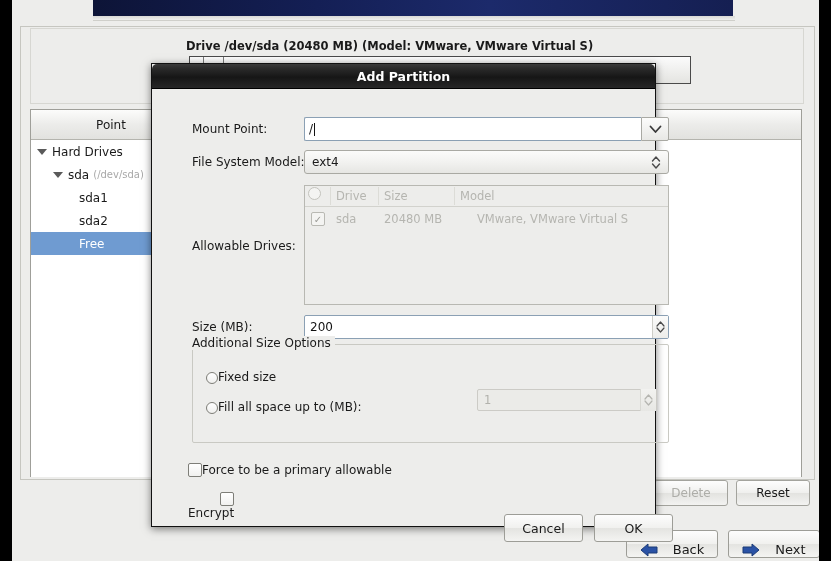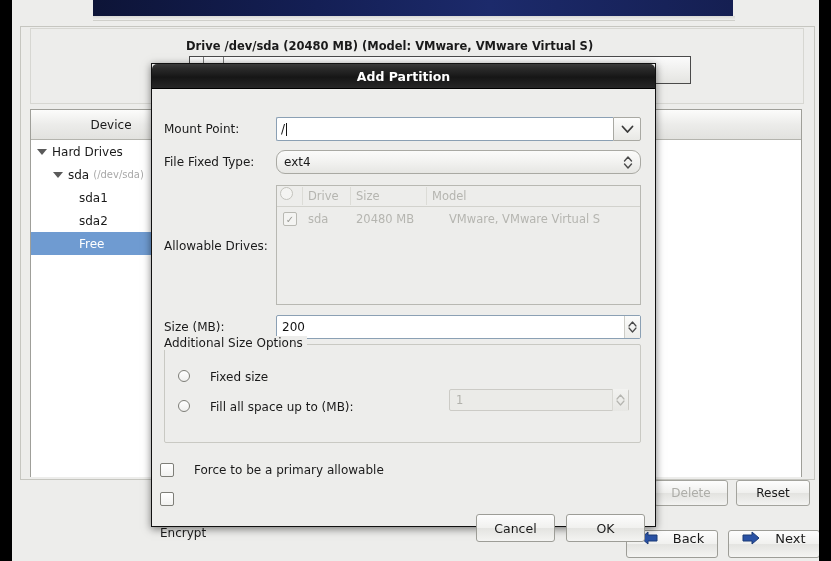--- a/index.html
+++ b/index.html
@@ -175,21 +175,21 @@
     left: 8px; top: 530px;
     width: 793px; height: 31px;
   }
   .nav-btn {
     position: absolute; top: 0;
     height: 28px; width: 92px;
     background: linear-gradient(180deg,#fdfdfd 0%, #f1f1ef 48%, #e4e4e1 52%, #f4f4f2 100%);
     border: 1px solid #9d9d97;
     border-radius: 3px;
     font-size: 13px; color: #1a1a1a;
-    display: flex; align-items: flex-start; justify-content: center;
+    display: flex; align-items: flex-end; justify-content: center;
     gap: 15px;
     box-sizing: border-box;
   }
   .arrow-svg { display:block; }
 
   
   #dialog {
     position: absolute;
     left: 151px; top: 63px;
     width: 505px; height: 464px;
@@ -206,20 +206,21 @@
     color: #ffffff;
     font-size: 12.5px;
     font-weight: bold;
     display: flex; align-items: center; justify-content: center;
     border-bottom: 1px solid #000;
   }
   #dlg-body {
     position: relative;
     padding: 16px;
     height: 438px;
+    margin-left: 28px;
   }
 
   .fld-label {
     position: absolute;
     font-size: 12px;
     color: #1a1a1a;
     white-space: nowrap;
   }
 
   
@@ -258,21 +259,21 @@
     box-sizing: border-box;
   }
 
   
   #fs-wrap {
     position: absolute;
     left: 124px; top: 61px;
     width: 365px; height: 24px;
     background: linear-gradient(180deg,#fbfbfa 0%, #f2f2f0 50%, #e6e6e3 100%);
     border: 1px solid #a9a9a3;
-    border-radius: 9px;
+    border-radius: 3px;
     display: flex; align-items: center;
     box-sizing: border-box;
   }
   #fs-value { flex: 1; font-size: 12px; color: #1a1a1a; padding-left: 7px; }
   #fs-arrows { width: 24px; display: flex; align-items: center; justify-content: center; }
 
   
   #drives-list {
     position: absolute;
     left: 124px; top: 96px;
@@ -358,24 +359,24 @@
     position: absolute;
     left: 8px; top: 247px;
     background: #ededeb;
     padding: 0 4px;
     font-size: 12px;
     color: #1a1a1a;
   }
   .opt-row {
     position: absolute;
     display: flex;
-    align-items: flex-start;
-    font-size: 12px;
-    color: #1a1a1a;
-    gap: 20px;
+    align-items: flex-end;
+    font-size: 12px;
+    color: #1a1a1a;
+    gap: 0;
   }
   .radio {
     width: 12px; height: 12px;
     border: 1px solid #7e7e78;
     border-radius: 50%;
     background: linear-gradient(180deg,#ffffff,#f0f0ee);
     display: inline-flex; align-items: center; justify-content: center;
     box-sizing: border-box;
     flex: 0 0 auto;
   }
@@ -433,21 +434,21 @@
         <div id="drive-label">Drive /dev/sda (20480 MB) (Model: VMware, VMware Virtual S)</div>
         <div id="drive-bar">
           <div class="bar-seg" style="left:0px;width:14px;"></div>
           <div class="bar-seg" style="left:14px;width:20px;"></div>
           <div class="bar-seg" style="left:34px;width:466px;border-right:none;"></div>
         </div>
       </div>
 
       <div id="tree-panel">
         <div id="tree-header">
-          <div class="th-device">Device</div>
+          <div class="th-device">Point</div>
           <div class="th-col" style="width:200px;">File System Type</div>
           <div class="th-col" style="flex:1;border-right:none;"></div>
         </div>
         <div id="tree-body">
           <div id="tree-left">
 
             <div class="tree-row" style="padding-left:6px;">
               <span class="twisty"></span>
               <span>Hard Drives</span>
             </div>
@@ -513,21 +514,21 @@
           <span>/</span>
           <span id="caret"></span>
         </div>
         <div id="mount-arrow">
           <svg width="13" height="9" viewBox="0 0 13 9">
             <path d="M1.5 1.5 L6.5 7 L11.5 1.5" fill="none" stroke="#3a3a3a" stroke-width="1.8" stroke-linecap="round" stroke-linejoin="round"></path>
           </svg>
         </div>
       </div>
 
-      <div class="fld-label" style="left:12px; top:66px;">File Fixed Type:</div>
+      <div class="fld-label" style="left:12px; top:66px;">File System Model:</div>
 
       <div id="fs-wrap">
         <div id="fs-value">ext4</div>
         <div id="fs-arrows">
           <svg width="10" height="15" viewBox="0 0 10 15">
             <path d="M1.5 6 L5 2 L8.5 6" fill="none" stroke="#4a4a4a" stroke-width="1.4" stroke-linecap="round" stroke-linejoin="round"></path>
             <path d="M1.5 9 L5 13 L8.5 9" fill="none" stroke="#4a4a4a" stroke-width="1.4" stroke-linecap="round" stroke-linejoin="round"></path>
           </svg>
         </div>
       </div>

